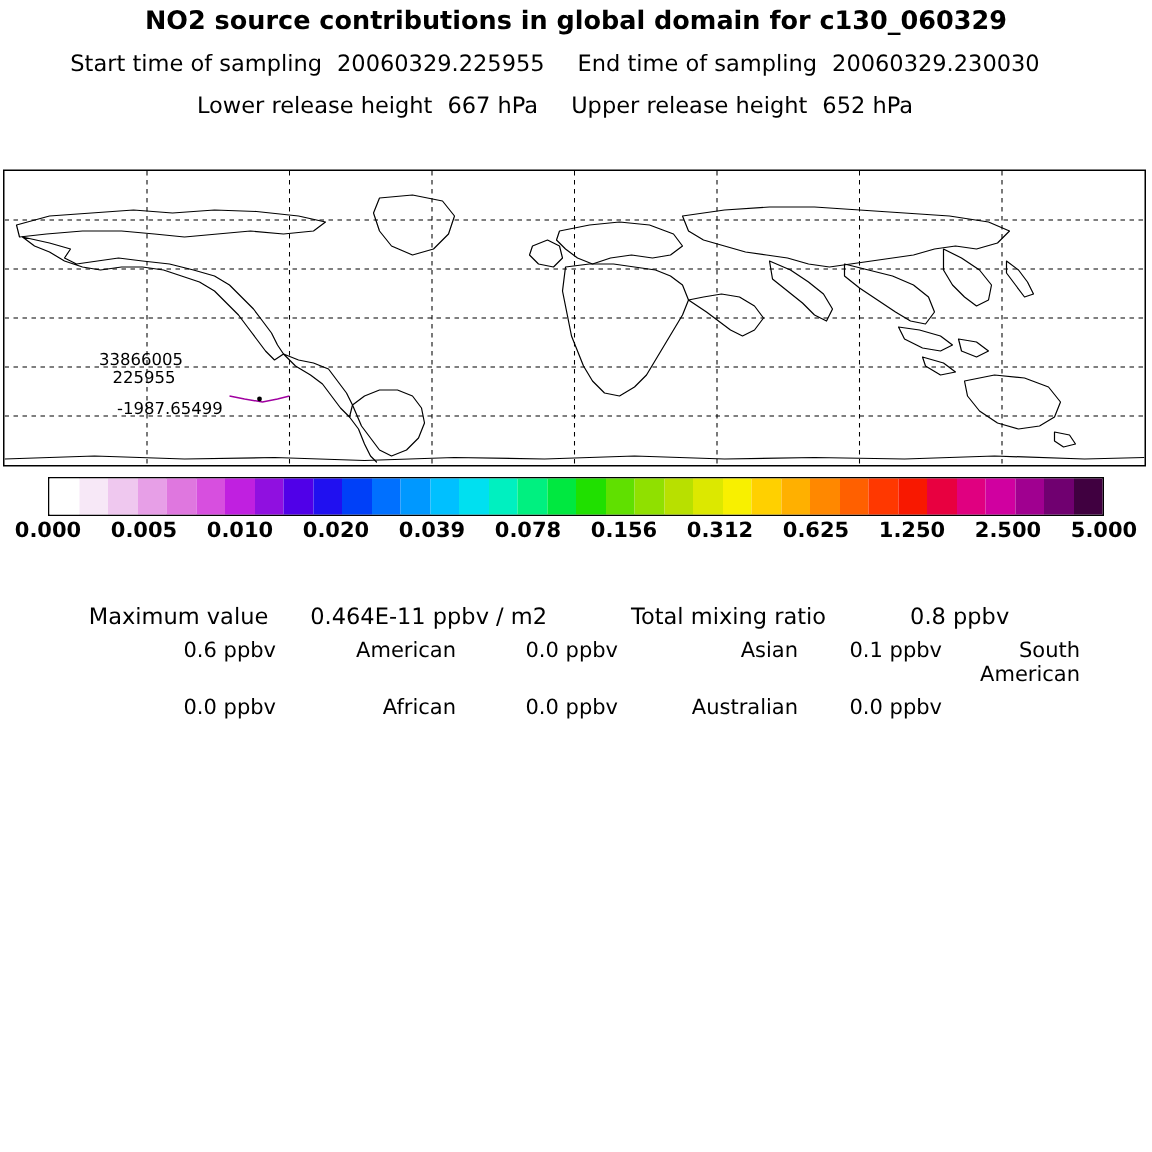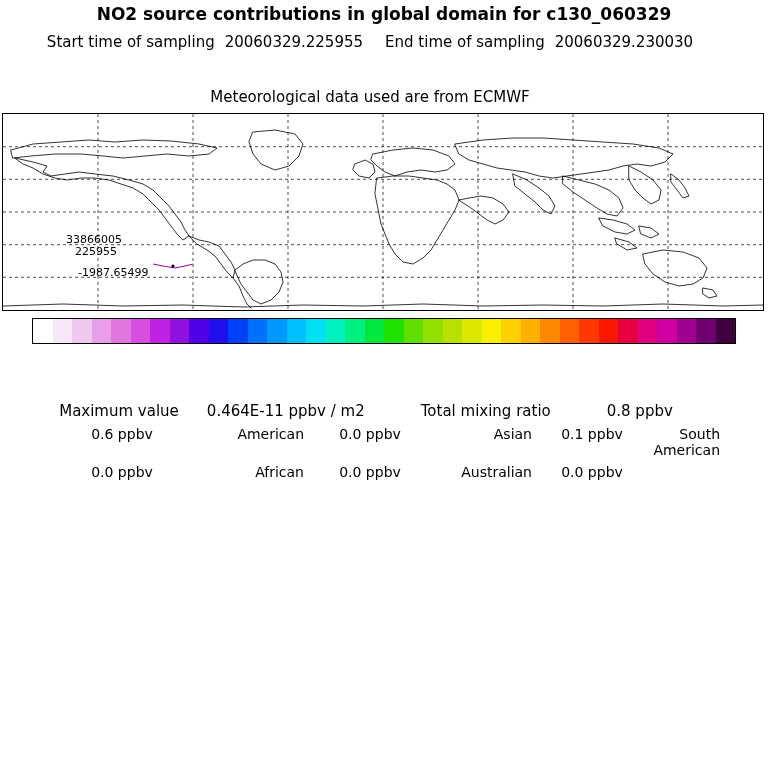--- a/index.html
+++ b/index.html
@@ -129,35 +129,37 @@
   .stats-row1 .sp { display: inline-block; width: 28px; }
   .stats-grid {
     width: 660px;
     margin: 0 auto;
     display: grid;
     grid-template-columns: 160px 108px 120px 108px 108px 80px;
     row-gap: 6px;
     font-size: 14px;
   }
   .stats-grid .name { text-align: right; padding-right: 0px; }
-  .stats-grid .val  { text-align: center; padding-right: 12px; padding-left: 24px; }
+  .stats-grid .val  { text-align: right; padding-right: 12px; padding-left: 24px; }
 </style>
 </head>
 <body>
 
 <div class="page">
 
   <div class="title">NO2 source contributions in global domain for c130_060329</div>
 
   <div class="subline" id="line-times">
     <span>Start time of sampling</span><span class="gap2"></span><span>20060329.225955</span><span class="gap"></span><span>End time of sampling</span><span class="gap2"></span><span>20060329.230030</span>
   </div>
 
-
-  <div class="subline" id="line-meteo">Meteorological data used are from ECMWF</div>
+  <div class="subline" id="line-heights">
+    <span>Lower release height</span><span class="gap2"></span><span>667 hPa</span><span class="gap"></span><span>Upper release height</span><span class="gap2"></span><span>652 hPa</span>
+  </div>
+
 
   <div class="map-frame">
     <svg class="map-svg" width="760" height="196" viewBox="0 0 760 196">
       <g stroke="#000000" stroke-width="0.7" stroke-dasharray="3,3" fill="none">
         <line x1="95" y1="0" x2="95" y2="196"></line>
         <line x1="190" y1="0" x2="190" y2="196"></line>
         <line x1="285" y1="0" x2="285" y2="196"></line>
         <line x1="380" y1="0" x2="380" y2="196"></line>
         <line x1="475" y1="0" x2="475" y2="196"></line>
         <line x1="570" y1="0" x2="570" y2="196"></line>
@@ -245,20 +247,34 @@
         <div class="cell" style="background: rgb(248, 24, 0);"></div>
         <div class="cell" style="background: rgb(232, 0, 64);"></div>
         <div class="cell" style="background: rgb(224, 0, 128);"></div>
         <div class="cell" style="background: rgb(208, 0, 160);"></div>
         <div class="cell" style="background: rgb(160, 0, 144);"></div>
         <div class="cell" style="background: rgb(112, 0, 112);"></div>
         <div class="cell" style="background: rgb(64, 0, 64);"></div>
       </div>
   </div>
 
+  <div class="cb-ticks" id="cb-ticks">
+      <div class="cb-tick" style="left: 32px;">0.000</div>
+      <div class="cb-tick" style="left: 96px;">0.005</div>
+      <div class="cb-tick" style="left: 160px;">0.010</div>
+      <div class="cb-tick" style="left: 224px;">0.020</div>
+      <div class="cb-tick" style="left: 288px;">0.039</div>
+      <div class="cb-tick" style="left: 352px;">0.078</div>
+      <div class="cb-tick" style="left: 416px;">0.156</div>
+      <div class="cb-tick" style="left: 480px;">0.312</div>
+      <div class="cb-tick" style="left: 544px;">0.625</div>
+      <div class="cb-tick" style="left: 608px;">1.250</div>
+      <div class="cb-tick" style="left: 672px;">2.500</div>
+      <div class="cb-tick" style="left: 736px;">5.000</div>
+    </div>
 
 
   <div class="stats">
     <div class="stats-row1">
       <span>Maximum value</span><span class="sp"></span><span>0.464E-11 ppbv / m2</span><span class="sp"></span><span class="sp"></span><span>Total mixing ratio</span><span class="sp"></span><span class="sp"></span><span>0.8 ppbv</span>
     </div>
     <div class="stats-grid">
       <div class="val">0.6 ppbv</div>
       <div class="name">American</div>
       <div class="val">0.0 ppbv</div>

